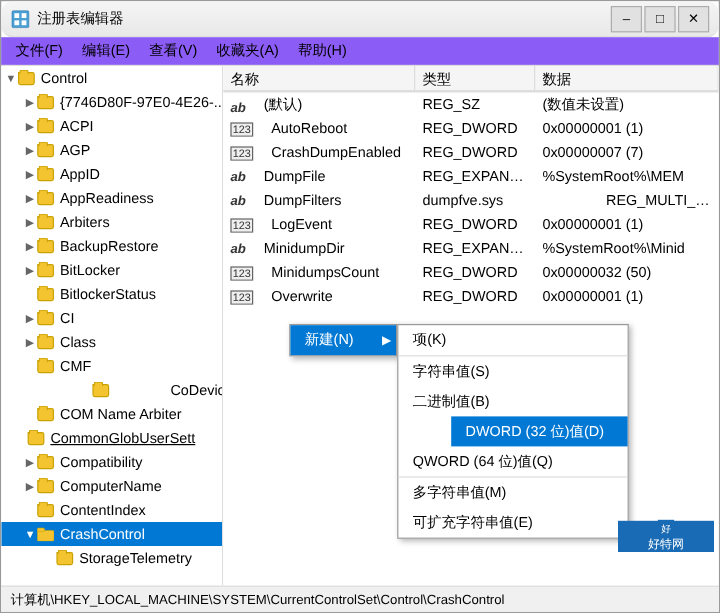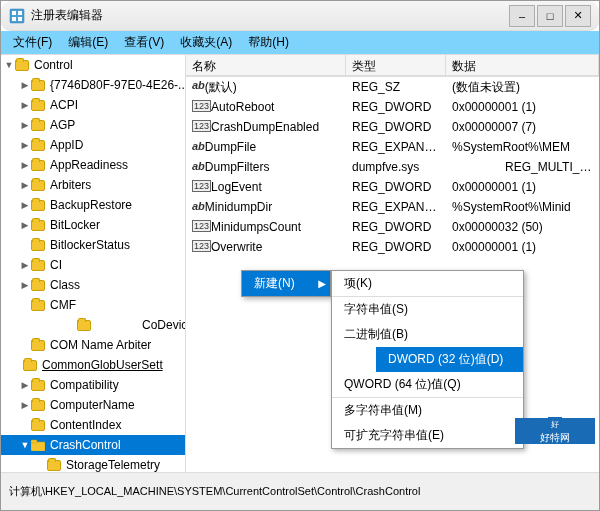--- a/index.html
+++ b/index.html
@@ -64,21 +64,21 @@
       display: flex;
       align-items: center;
       justify-content: center;
       font-size: 11px;
       color: #000;
     }
 
     
     .menu-bar {
       height: 24px;
-      background: #7dd3fc;
+      background: #8b5cf6;
       display: flex;
       align-items: center;
       border-bottom: 1px solid #ddd;
       padding: 0 4px;
     }
 
     .menu-item {
       padding: 2px 8px;
       cursor: pointer;
       font-size: 12px;
@@ -178,21 +178,21 @@
     }
 
     .list-cell {
       font-size: 12px;
       padding: 0 6px;
       white-space: nowrap;
       overflow: hidden;
       text-overflow: ellipsis;
     }
 
-    .cell-name { width: 160px; display: flex; align-items: flex-start; gap: 0; }
+    .cell-name { width: 160px; display: flex; align-items: flex-end; gap: 15px; }
     .cell-type { width: 100px; }
     .cell-data { flex: 1; }
 
     
     .context-menu {
       position: absolute;
       background: #fff;
       border: 1px solid #999;
       box-shadow: 2px 2px 5px rgba(0,0,0,0.3);
       z-index: 100;
@@ -212,21 +212,21 @@
     .context-menu-item.highlighted { background: #0078d4; color: #fff; margin-left: 44px; }
     .context-menu-item.separator { border-top: 1px solid #ddd; }
 
     .submenu-arrow {
       font-size: 10px;
       margin-left: 10px;
     }
 
     
     .status-bar {
-      height: 38px;
+      height: 22px;
       background: #f0f0f0;
       border-top: 1px solid #ddd;
       display: flex;
       align-items: center;
       padding: 0 8px;
       font-size: 11px;
       color: #000;
     }
 
     

